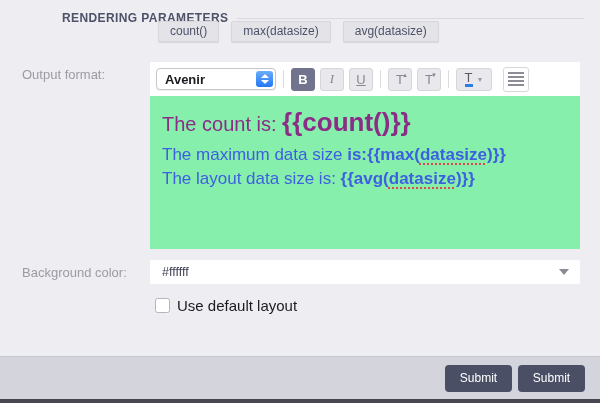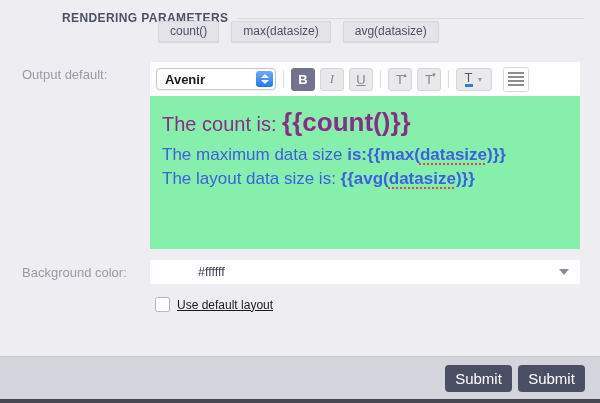--- a/index.html
+++ b/index.html
@@ -100,45 +100,45 @@
 
   
   .bg-input-wrap {
     position: absolute; top: 260px; left: 150px; width: 430px; height: 24px;
     background: #ffffff; border-radius: 2px;
     display: flex; align-items: center;
   }
   .bg-input {
     flex: 1; height: 100%; border: none; outline: none; background: transparent;
     font-family: "Liberation Sans", sans-serif;
-    font-size: 12.5px; color: #3e4154; padding-left: 12px; margin-left: 36px;
+    font-size: 12.5px; color: #3e4154; padding-left: 12px;
   }
   .bg-caret { width: 0; height: 0; border-left: 5px solid transparent; border-right: 5px solid transparent; border-top: 6px solid #8b8b93; margin-right: 11px; }
 
   
   .check-row {
     position: absolute; top: 297px; left: 155px;
     display: flex; align-items: center; gap: 7px;
   }
   .checkbox {
     width: 15px; height: 15px; background: #ffffff;
     border: 1px solid #b5b5bc; border-radius: 2.5px; cursor: pointer;
   }
-  .check-label { font-size: 12px; color: #1c1c1e; text-decoration: underline; }
+  .check-label { font-size: 15px; color: #1c1c1e; }
 
   
   .footer {
     position: absolute; top: 356px; left: 0; width: 600px; height: 43px;
     background: #d4d4dc; border-top: 1px solid #c8c8d0;
     display: flex; align-items: center; justify-content: flex-end;
     gap: 6px; padding-right: 15px;
   }
   .footer-btn {
     width: 67px; height: 27px; border: none; border-radius: 4px;
-    background: #4b4f66; color: #ffffff; font-size: 15px;
+    background: #4b4f66; color: #ffffff; font-size: 12px;
     font-family: "Liberation Sans", sans-serif; cursor: pointer;
   }
   .bottom-edge {
     position: absolute; top: 399px; left: 0; width: 600px; height: 4px;
     background: #47474f;
   }
 </style>
 </head>
 <body>
 
@@ -148,21 +148,21 @@
     <span class="header-title">RENDERING PARAMETERS</span>
     <div class="header-rule"></div>
   </div>
 
   <div class="chips-row">
     <div class="chip">count()</div>
     <div class="chip">max(datasize)</div>
     <div class="chip">avg(datasize)</div>
   </div>
 
-  <div class="field-label label-output">Output default:</div>
+  <div class="field-label label-output">Output format:</div>
 
   <div class="editor">
     <div class="toolbar">
       <div class="font-select">
         <span class="font-select-value">Avenir</span>
         <span class="select-stepper">
           <span class="tri-up"></span>
           <span class="tri-down"></span>
         </span>
       </div>

